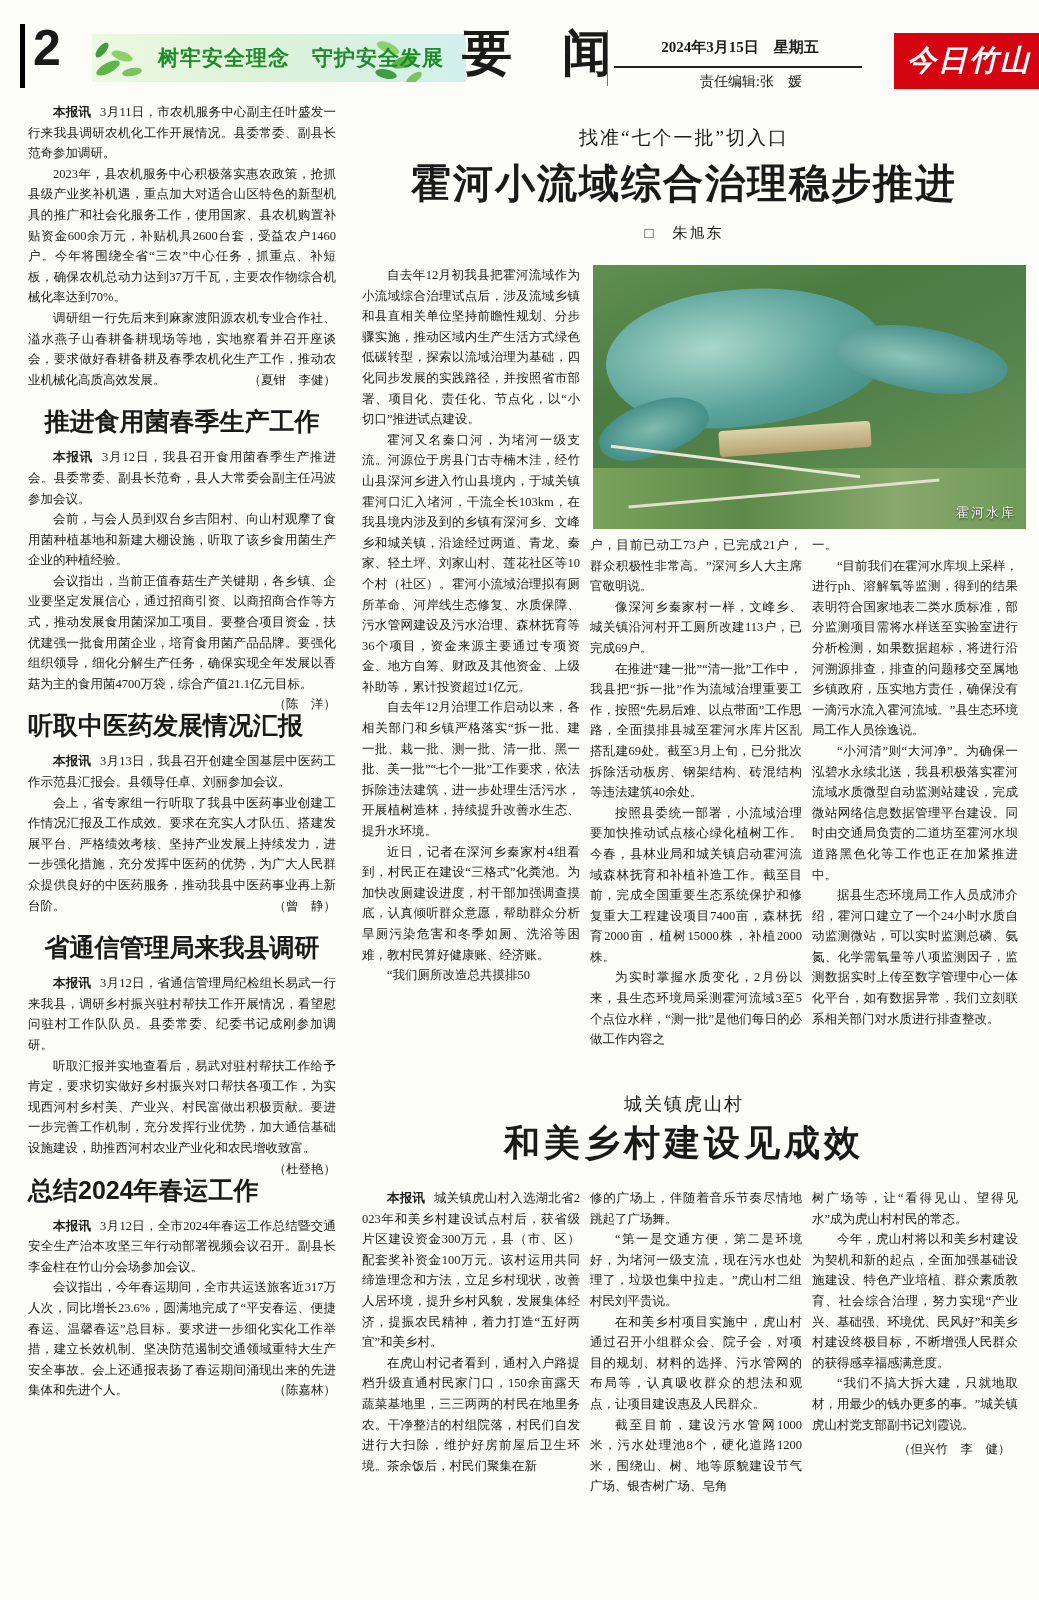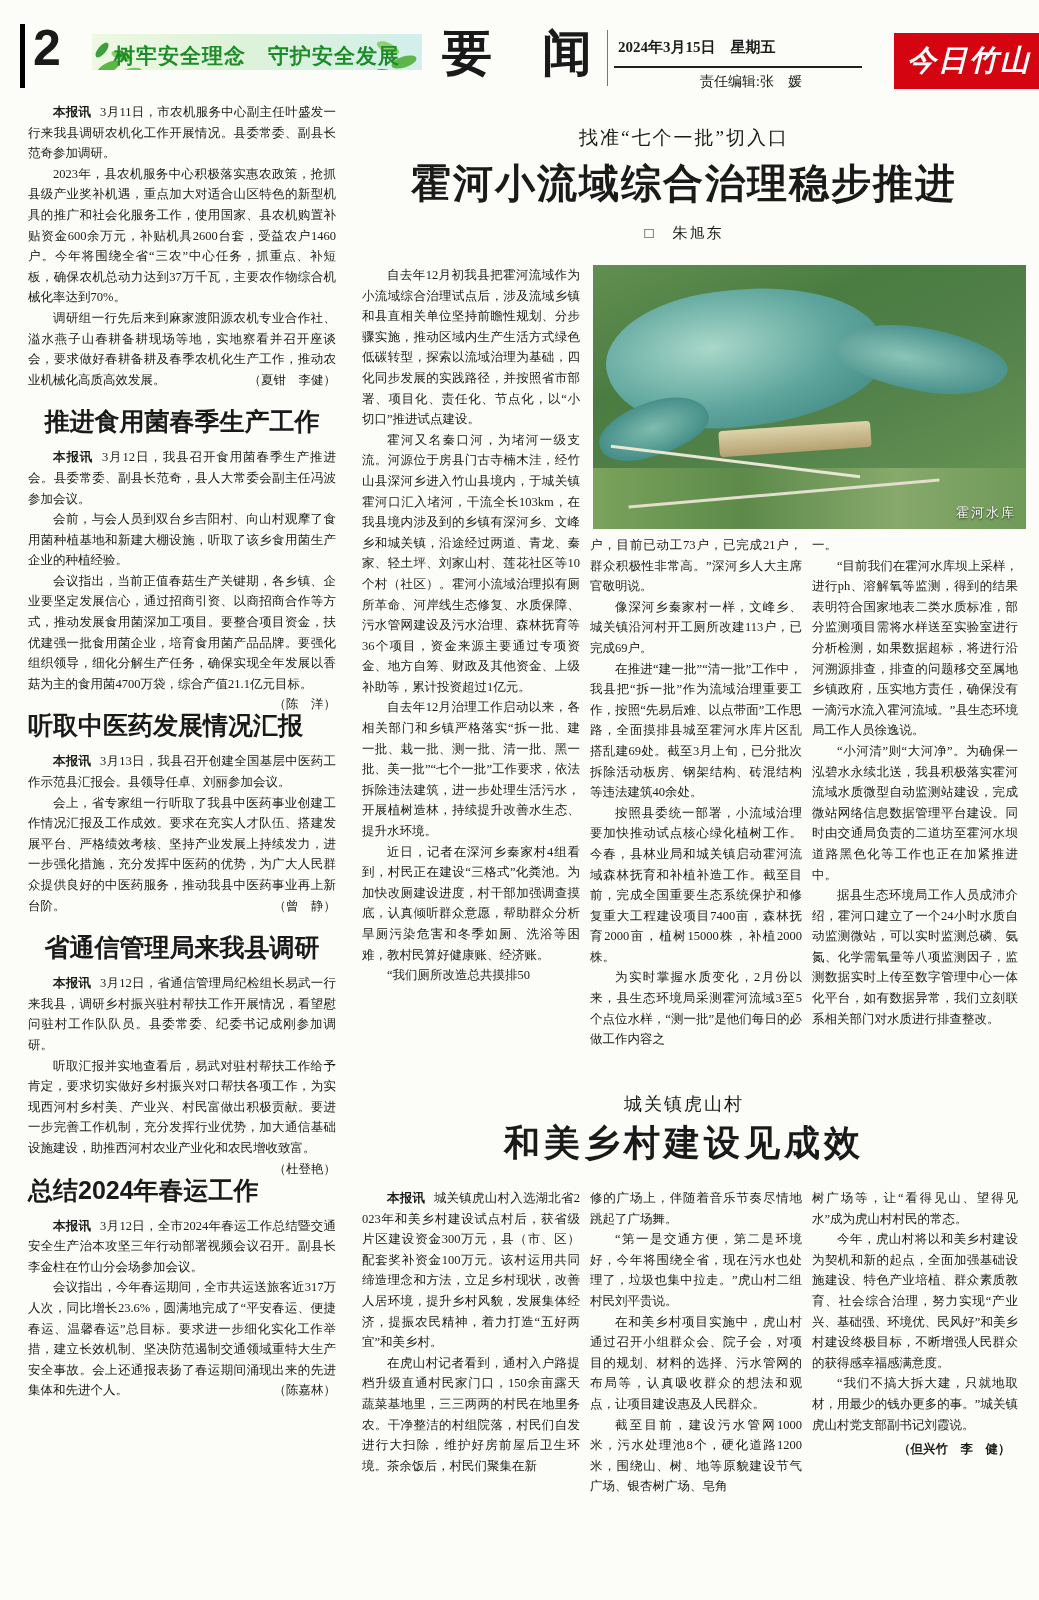--- a/index.html
+++ b/index.html
@@ -2,30 +2,30 @@
 <html><head>
 <meta charset="utf-8">
 <style>
   html,body{margin:0;padding:0;background:#e9e9e6;}
   .page{position:relative;width:1039px;height:1600px;margin:0 auto;background:#fcfcf9;
         font-family:"Liberation Serif",serif;color:#1a1a1a;overflow:hidden;}
   
   .hdr-left-rule{position:absolute;left:20px;top:24px;width:5px;height:64px;background:#000;}
   .pagenum{position:absolute;left:33px;top:16px;font-family:"Liberation Sans",sans-serif;
            font-weight:900;font-size:50px;line-height:1.3;}
-  .banner{position:absolute;left:92px;top:34px;width:330px;height:36px;
+  .banner{position:absolute;left:92px;top:34px;width:330px;height:48px;
           background:linear-gradient(90deg,#eef8e2 0%,#ddf2d8 45%,#d2efec 100%);
-          display:flex;align-items:flex-end;justify-content:center;overflow:hidden;}
+          display:flex;align-items:center;justify-content:center;overflow:hidden;padding-left:44px;}
   .banner svg{position:absolute;left:0;top:0;}
   .banner-text{position:relative;color:#1d8c28;font-family:"Liberation Sans",sans-serif;
                font-weight:900;font-size:21px;letter-spacing:1px;white-space:nowrap;}
-  .section-title{position:absolute;left:442px;top:20px;width:170px;text-align:left;
+  .section-title{position:absolute;left:442px;top:20px;width:170px;text-align:right;
                  font-size:50px;font-weight:900;letter-spacing:0;white-space:nowrap;}
   .hdr-divider{position:absolute;left:607px;top:30px;width:1px;height:56px;background:#777;}
-  .hdr-date{position:absolute;left:618px;top:38px;width:244px;text-align:left;
+  .hdr-date{position:absolute;left:618px;top:38px;width:244px;text-align:center;
             font-size:15px;font-weight:bold;white-space:nowrap;}
   .hdr-rule{position:absolute;left:614px;top:66px;width:248px;height:2px;background:#222;}
   .hdr-editor{position:absolute;left:640px;top:73px;width:222px;text-align:center;font-size:14px;}
   .masthead{position:absolute;left:894px;top:33px;width:150px;height:56px;background:#d40511;
             color:#fff;display:flex;align-items:center;justify-content:center;
             font-weight:bold;font-style:italic;font-size:29px;letter-spacing:2px;white-space:nowrap;}
   
   .p{margin:0;font-size:12.5px;line-height:20.6px;text-align:justify;word-break:break-all;}
   .ind{text-indent:2em;}
   .cont{text-indent:0;}
@@ -68,21 +68,21 @@
                  letter-spacing:2px;text-shadow:0 1px 2px rgba(0,0,0,.85);}
   
   .bottom{position:absolute;left:350px;top:1092px;width:668px;height:505px;}
   .b-kicker{margin:0;text-align:center;font-size:18px;letter-spacing:2px;}
   .b-title{margin:3px 0 0;text-align:center;font-family:"Liberation Sans",sans-serif;
            font-weight:900;font-size:36px;letter-spacing:4px;white-space:nowrap;}
   .bcol{position:absolute;top:96px;}
   .bcol1{left:12px;width:218px;}
   .bcol2{left:240px;width:212px;}
   .bcol3{left:462px;width:206px;}
-  .byline-line{text-align:right;padding-right:.6em;margin-top:4px;font-weight:bold;}
+  .byline-line{text-align:right;padding-right:.6em;margin-top:4px;}
 </style>
 </head>
 <body>
 
 <div class="page">
 
   <div>
     <div class="hdr-left-rule"></div>
     <div class="pagenum">2</div>
 
@@ -189,21 +189,21 @@
     <p class="b-kicker">城关镇虎山村</p>
     <h1 class="b-title">和美乡村建设见成效</h1>
 
     <div class="bcol bcol1">
       <p class="p ind"><b class="lead">本报讯</b><span>城关镇虎山村入选湖北省2023年和美乡村建设试点村后，获省级片区建设资金300万元，县（市、区）配套奖补资金100万元。该村运用共同缔造理念和方法，立足乡村现状，改善人居环境，提升乡村风貌，发展集体经济，提振农民精神，着力打造“五好两宜”和美乡村。</span></p>
       <p class="p ind">在虎山村记者看到，通村入户路提档升级直通村民家门口，150余亩露天蔬菜基地里，三三两两的村民在地里务农。干净整洁的村组院落，村民们自发进行大扫除，维护好房前屋后卫生环境。茶余饭后，村民们聚集在新</p>
     </div>
 
     <div class="bcol bcol2">
       <p class="p cont">修的广场上，伴随着音乐节奏尽情地跳起了广场舞。</p>
-      <p class="p ind">“第一是交通方便，第二是环境好，今年将围绕全省，现在污水也处理了，垃圾也集中拉走。”虎山村二组村民刘平贵说。</p>
+      <p class="p ind">“第一是交通方便，第二是环境好，为堵河一级支流，现在污水也处理了，垃圾也集中拉走。”虎山村二组村民刘平贵说。</p>
       <p class="p ind">在和美乡村项目实施中，虎山村通过召开小组群众会、院子会，对项目的规划、材料的选择、污水管网的布局等，认真吸收群众的想法和观点，让项目建设惠及人民群众。</p>
       <p class="p ind">截至目前，建设污水管网1000米，污水处理池8个，硬化道路1200米，围绕山、树、地等原貌建设节气广场、银杏树广场、皂角</p>
     </div>
 
     <div class="bcol bcol3">
       <p class="p cont">树广场等，让“看得见山、望得见水”成为虎山村村民的常态。</p>
       <p class="p ind">今年，虎山村将以和美乡村建设为契机和新的起点，全面加强基础设施建设、特色产业培植、群众素质教育、社会综合治理，努力实现“产业兴、基础强、环境优、民风好”和美乡村建设终极目标，不断增强人民群众的获得感幸福感满意度。</p>
       <p class="p ind">“我们不搞大拆大建，只就地取材，用最少的钱办更多的事。”城关镇虎山村党支部副书记刘霞说。</p>
       <p class="p byline-line">（但兴竹　李　健）</p>
     </div>

